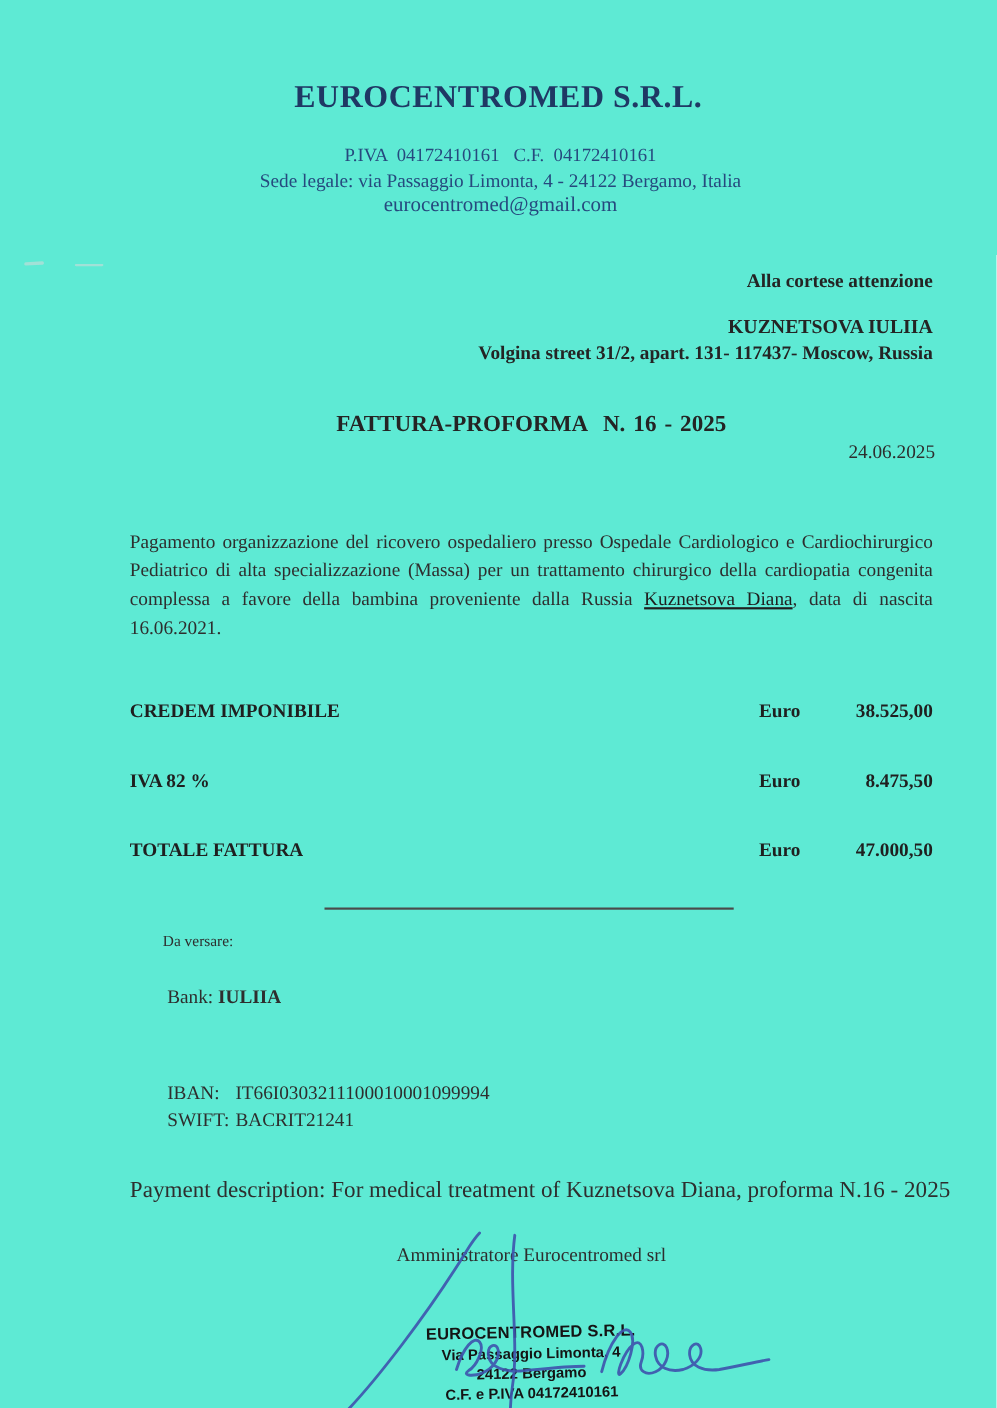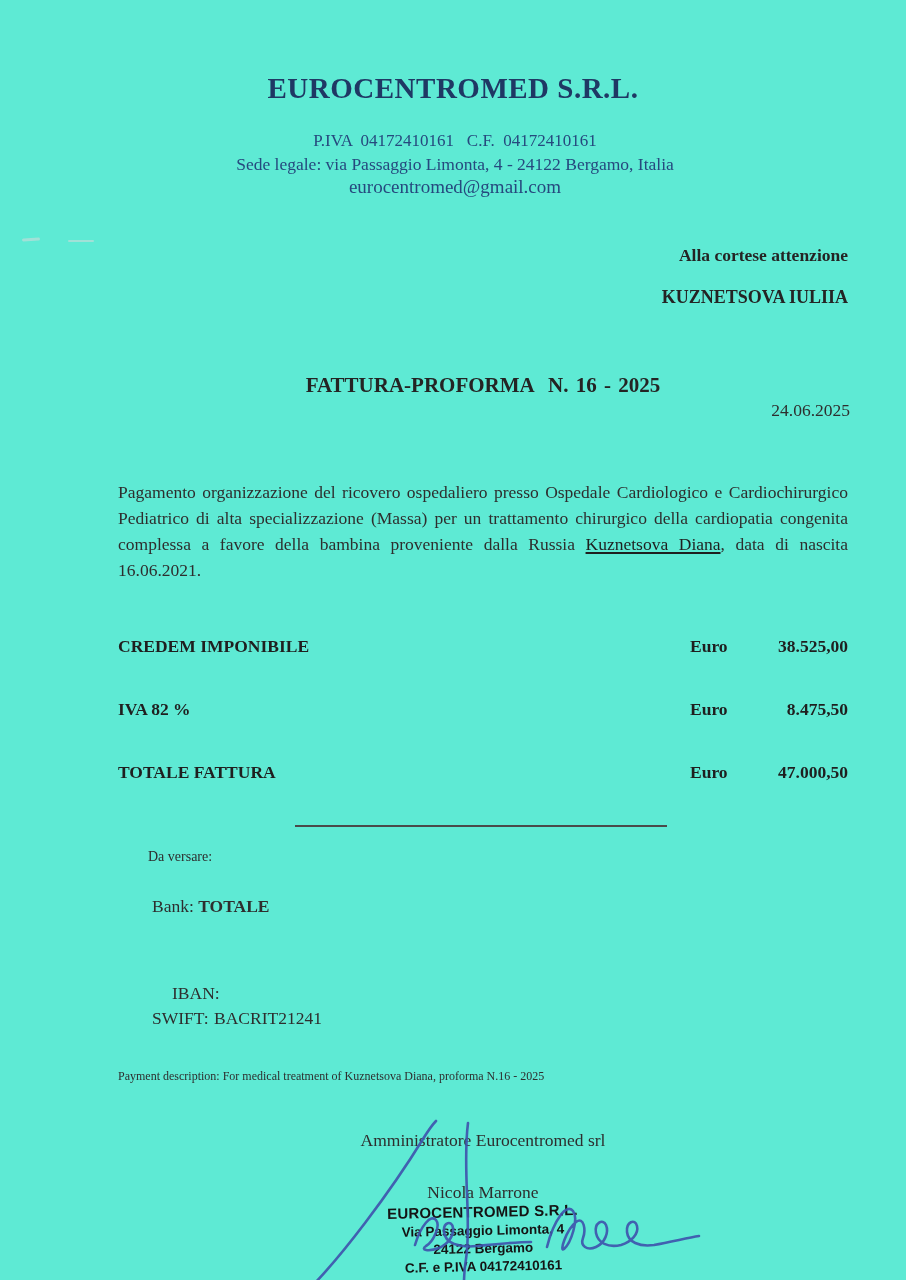--- a/index.html
+++ b/index.html
@@ -48,25 +48,25 @@
   .tot-label { left: 118px; font-size: 17.5px; font-weight: bold; color: #1f1f1f; }
   .tot-cur { left: 690px; font-size: 17.5px; font-weight: bold; color: #1f1f1f; }
   .tot-amt { right: 58px; font-size: 17.5px; font-weight: bold; color: #1f1f1f; }
   .row1 { top: 636px; } .row2 { top: 699px; } .row3 { top: 762px; }
 
   .sep-line { top: 825px; left: 295px; width: 372px; height: 0; border-top: 2px solid #4a4a4a; }
 
   .da-versare { top: 849px; left: 148px; font-size: 14px; text-align: right; }
   .bank-line { top: 896px; left: 152px; font-size: 17.5px; }
   .branch-line { top: 941px; left: 152px; font-size: 17.5px; font-weight: bold; color: #1f1f1f; }
-  .iban-line { top: 983px; left: 152px; font-size: 17.5px; display: flex; margin-left: 20px; }
+  .iban-line { top: 983px; left: 152px; font-size: 17.5px; display: flex; }
   .swift-line { top: 1008px; left: 152px; font-size: 17.5px; display: flex; }
   .bank-lbl { display: inline-block; width: 62px; }
 
-  .pay-desc { top: 1069px; left: 118px; font-size: 12px; }
+  .pay-desc { top: 1069px; left: 118px; font-size: 21px; }
 
   .admin-line { top: 1130px; left: 123px; width: 720px; text-align: center; font-size: 17.5px; }
   .signer-name { top: 1182px; left: 123px; width: 720px; text-align: center; font-size: 17.5px; }
 
   .stamp {
     top: 1203px; left: 123px; width: 720px; text-align: center;
     font-family: "Liberation Sans", "DejaVu Sans", sans-serif;
     color: #141414; transform: rotate(-1.2deg);
   }
   .stamp-l1 { font-size: 15px; font-weight: bold; letter-spacing: 0.2px; }
@@ -86,20 +86,21 @@
   <div class="abs artifact artifact-1"></div>
   <div class="abs artifact artifact-2"></div>
 
   <div class="abs company-name">EUROCENTROMED S.R.L.</div>
   <div class="abs hdr-line1 pre">P.IVA  04172410161   C.F.  04172410161</div>
   <div class="abs hdr-line2">Sede legale: via Passaggio Limonta, 4 - 24122 Bergamo, Italia</div>
   <div class="abs hdr-email">eurocentromed@gmail.com</div>
 
   <div class="abs attention">Alla cortese attenzione</div>
   <div class="abs recipient-name">KUZNETSOVA IULIIA</div>
+  <div class="abs recipient-addr">Volgina street 31/2, apart. 131- 117437- Moscow, Russia</div>
 
   <div class="abs invoice-title pre">FATTURA-PROFORMA  N. 16 - 2025</div>
   <div class="abs invoice-date">24.06.2025</div>
 
   <p class="abs body-para"><span>Pagamento organizzazione del ricovero ospedaliero presso Ospedale Cardiologico e Cardiochirurgico Pediatrico di alta specializzazione (Massa) per un trattamento chirurgico della cardiopatia congenita complessa a favore della bambina proveniente dalla Russia </span><span class="patient">Kuznetsova Diana</span><span>, data di nascita 16.06.2021.</span></p>
 
   <div class="abs tot-label row1">CREDEM IMPONIBILE</div>
   <div class="abs tot-cur row1">Euro</div>
   <div class="abs tot-amt row1">38.525,00</div>
 
@@ -107,33 +108,33 @@
   <div class="abs tot-cur row2">Euro</div>
   <div class="abs tot-amt row2">8.475,50</div>
 
   <div class="abs tot-label row3">TOTALE FATTURA</div>
   <div class="abs tot-cur row3">Euro</div>
   <div class="abs tot-amt row3">47.000,50</div>
 
   <div class="abs sep-line"></div>
 
   <div class="abs da-versare">Da versare:</div>
-  <div class="abs bank-line"><span>Bank: </span><span class="b">TOTALE</span></div>
+  <div class="abs bank-line"><span>Bank: </span><span class="b">IULIIA</span></div>
   <div class="abs iban-line">
       <span class="bank-lbl">IBAN:</span>
+      <span>IT66I0303211100010001099994</span>
     </div>
   <div class="abs swift-line">
       <span class="bank-lbl">SWIFT:</span>
       <span>BACRIT21241</span>
     </div>
 
   <div class="abs pay-desc">Payment description: For medical treatment of Kuznetsova Diana, proforma N.16 - 2025</div>
 
   <div class="abs admin-line">Amministratore Eurocentromed srl</div>
-  <div class="abs signer-name">Nicola Marrone</div>
 
   <div class="abs stamp">
     <div class="stamp-l1">EUROCENTROMED S.R.L.</div>
     <div class="stamp-l2">Via Passaggio Limonta, 4</div>
     <div class="stamp-l3">24122 Bergamo</div>
     <div class="stamp-l4">C.F. e P.IVA 04172410161</div>
   </div>
 
   <svg class="abs signature-svg" viewBox="0 0 420 210" fill="none" xmlns="http://www.w3.org/2000/svg">
     <g stroke="#3f56ae" stroke-width="2.6" stroke-linecap="round" stroke-linejoin="round" opacity="0.92">

